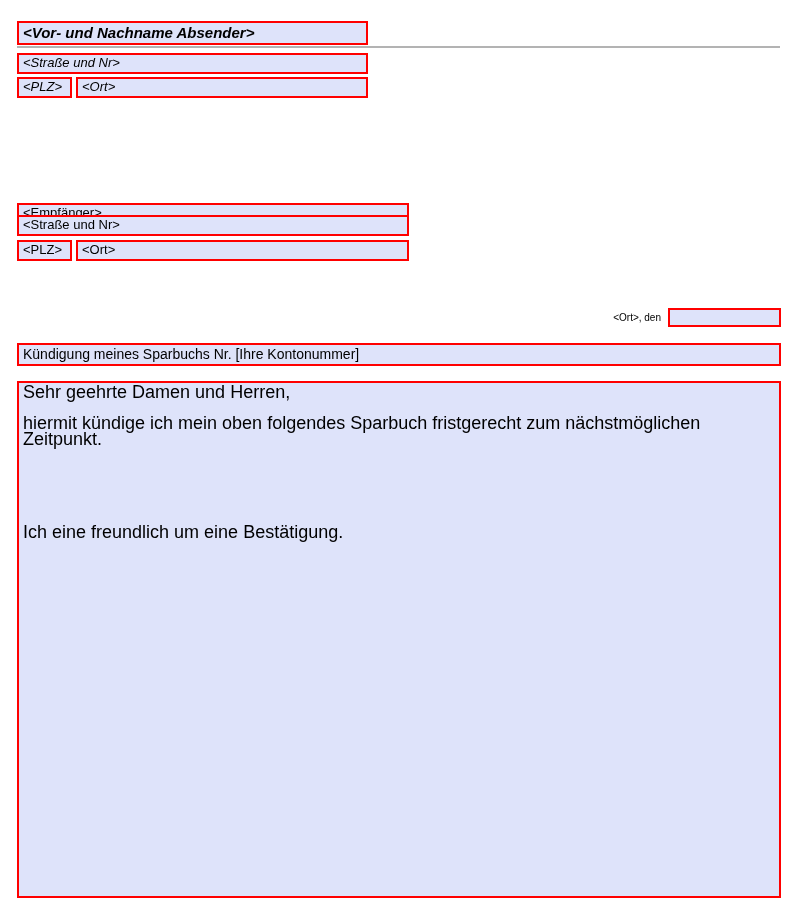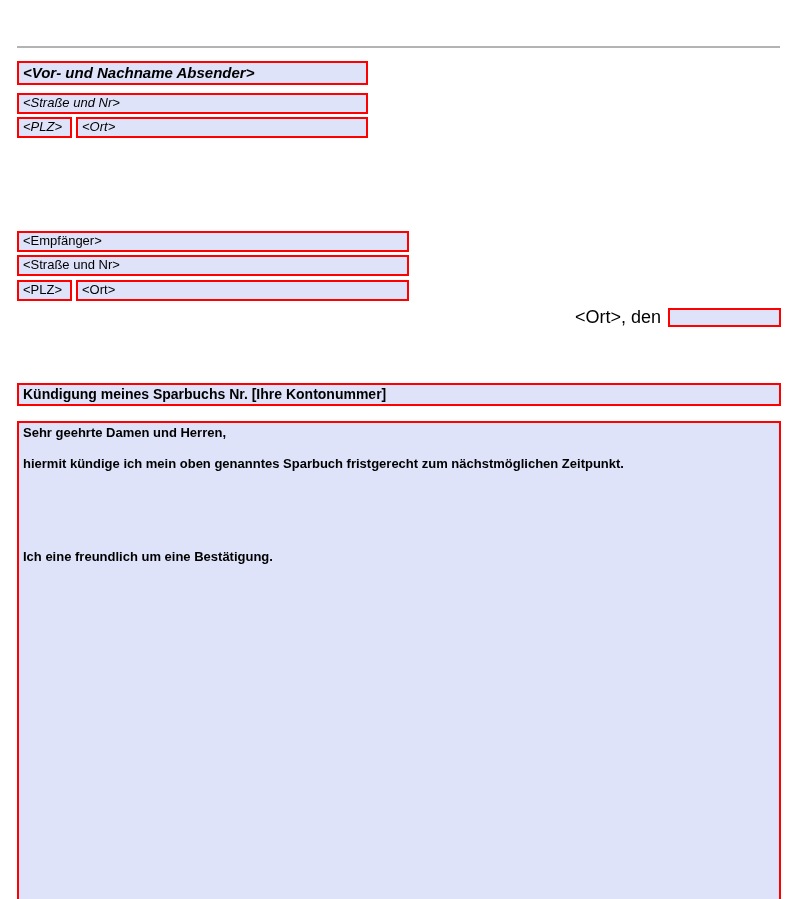--- a/index.html
+++ b/index.html
@@ -27,73 +27,71 @@
     box-sizing:border-box;
     background:var(--field-bg);
     border:2px solid var(--field-border);
     display:flex;
     align-items:center;
     padding:0 0 0 4px;
     font-size:13px;
     line-height:1.15;
     white-space:nowrap;
     overflow:hidden;
-    margin-top:40px;
   }
   .sender-name{
     left:17px; top:21px; width:351px; height:24px;
     font-size:15px; font-weight:bold; font-style:italic;
   }
   .divider{
     position:absolute;
     left:17px; top:46px; width:763px; height:2px;
     background:var(--divider);
   }
   .sender-street{left:17px; top:53px; width:351px; height:21px; font-style:italic;}
   .sender-plz{left:17px; top:77px; width:55px; height:21px; font-style:italic;}
   .sender-city{left:76px; top:77px; width:292px; height:21px; font-style:italic;}
 
-  .recipient-name{left:17px; top:191px; width:392px; height:21px;}
+  .recipient-name{left:17px; top:203px; width:392px; height:21px;}
   .recipient-street{left:17px; top:215px; width:392px; height:21px;}
   .recipient-plz{left:17px; top:240px; width:55px; height:21px;}
   .recipient-city{left:76px; top:240px; width:333px; height:21px;}
 
   .dateline{
     position:absolute;
     top:307px; right:21px; height:20px;
     display:flex;
     align-items:center;
-    font-size:18px;
+    font-size:10px;
   }
   .dateline .label{white-space:pre;}
   .date-box{
     position:static;
     display:inline-block;
     box-sizing:border-box;
     width:113px; height:19px;
     margin-left:7px;
     background:var(--field-bg);
     border:2px solid var(--field-border);
   }
 
   .subject{
     left:17px; top:343px; width:764px; height:23px;
-    font-weight:bold; font-size:14px;
+    font-weight:normal; font-size:14px;
   }
   .body-box{
     left:17px; top:381px; width:764px; height:517px;
     display:block;
     padding:2px 4px;
     white-space:normal;
   }
   .body-line{
     min-height:15.5px;
     line-height:15.5px;
-    font-size:13px;
-    font-weight:bold;
+    font-size:18px;
   }
 </style>
 </head>
 <body>
 
 <div class="page">
 
   <div class="field sender-name">&lt;Vor- und Nachname Absender&gt;</div>
 
   <div class="divider"></div>
@@ -115,21 +113,21 @@
   <div class="dateline">
     <span class="label">&lt;Ort&gt;, den</span>
     <span class="date-box"></span>
   </div>
 
   <div class="field subject">Kündigung meines Sparbuchs Nr. [Ihre Kontonummer]</div>
 
   <div class="field body-box">
     <div class="body-line">Sehr geehrte Damen und Herren,</div>
     <div class="body-line"></div>
-    <div class="body-line">hiermit kündige ich mein oben genanntes Sparbuch fristgerecht zum nächstmöglichen Zeitpunkt.</div>
+    <div class="body-line">hiermit kündige ich mein oben folgendes Sparbuch fristgerecht zum nächstmöglichen Zeitpunkt.</div>
     <div class="body-line"></div>
     <div class="body-line"></div>
     <div class="body-line"></div>
     <div class="body-line"></div>
     <div class="body-line"></div>
     <div class="body-line">Ich eine freundlich um eine Bestätigung.</div>
   </div>
 
 </div>
 

